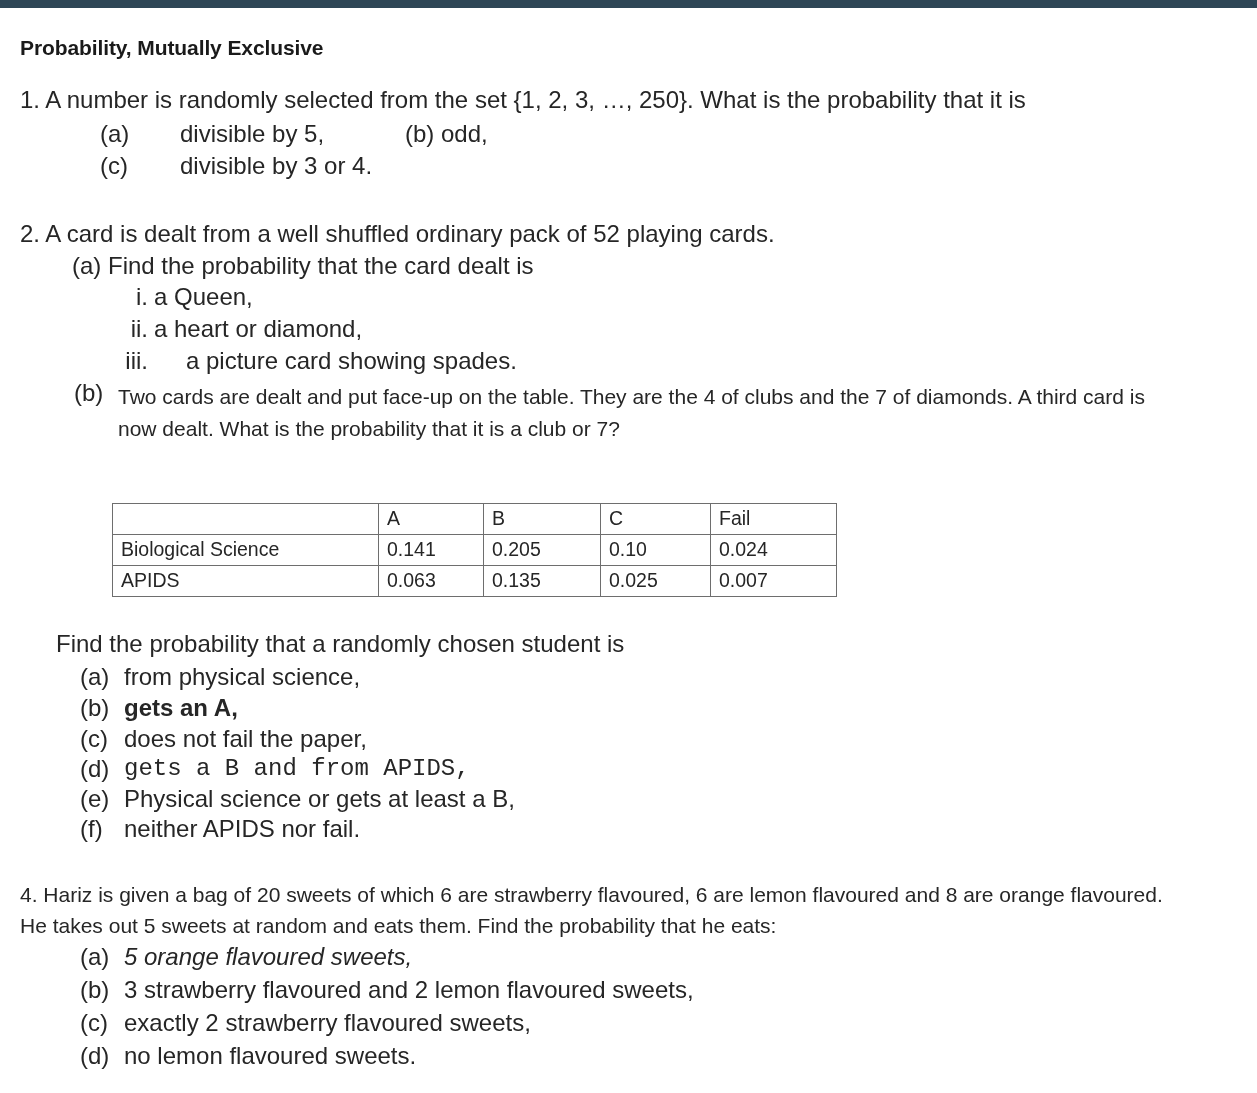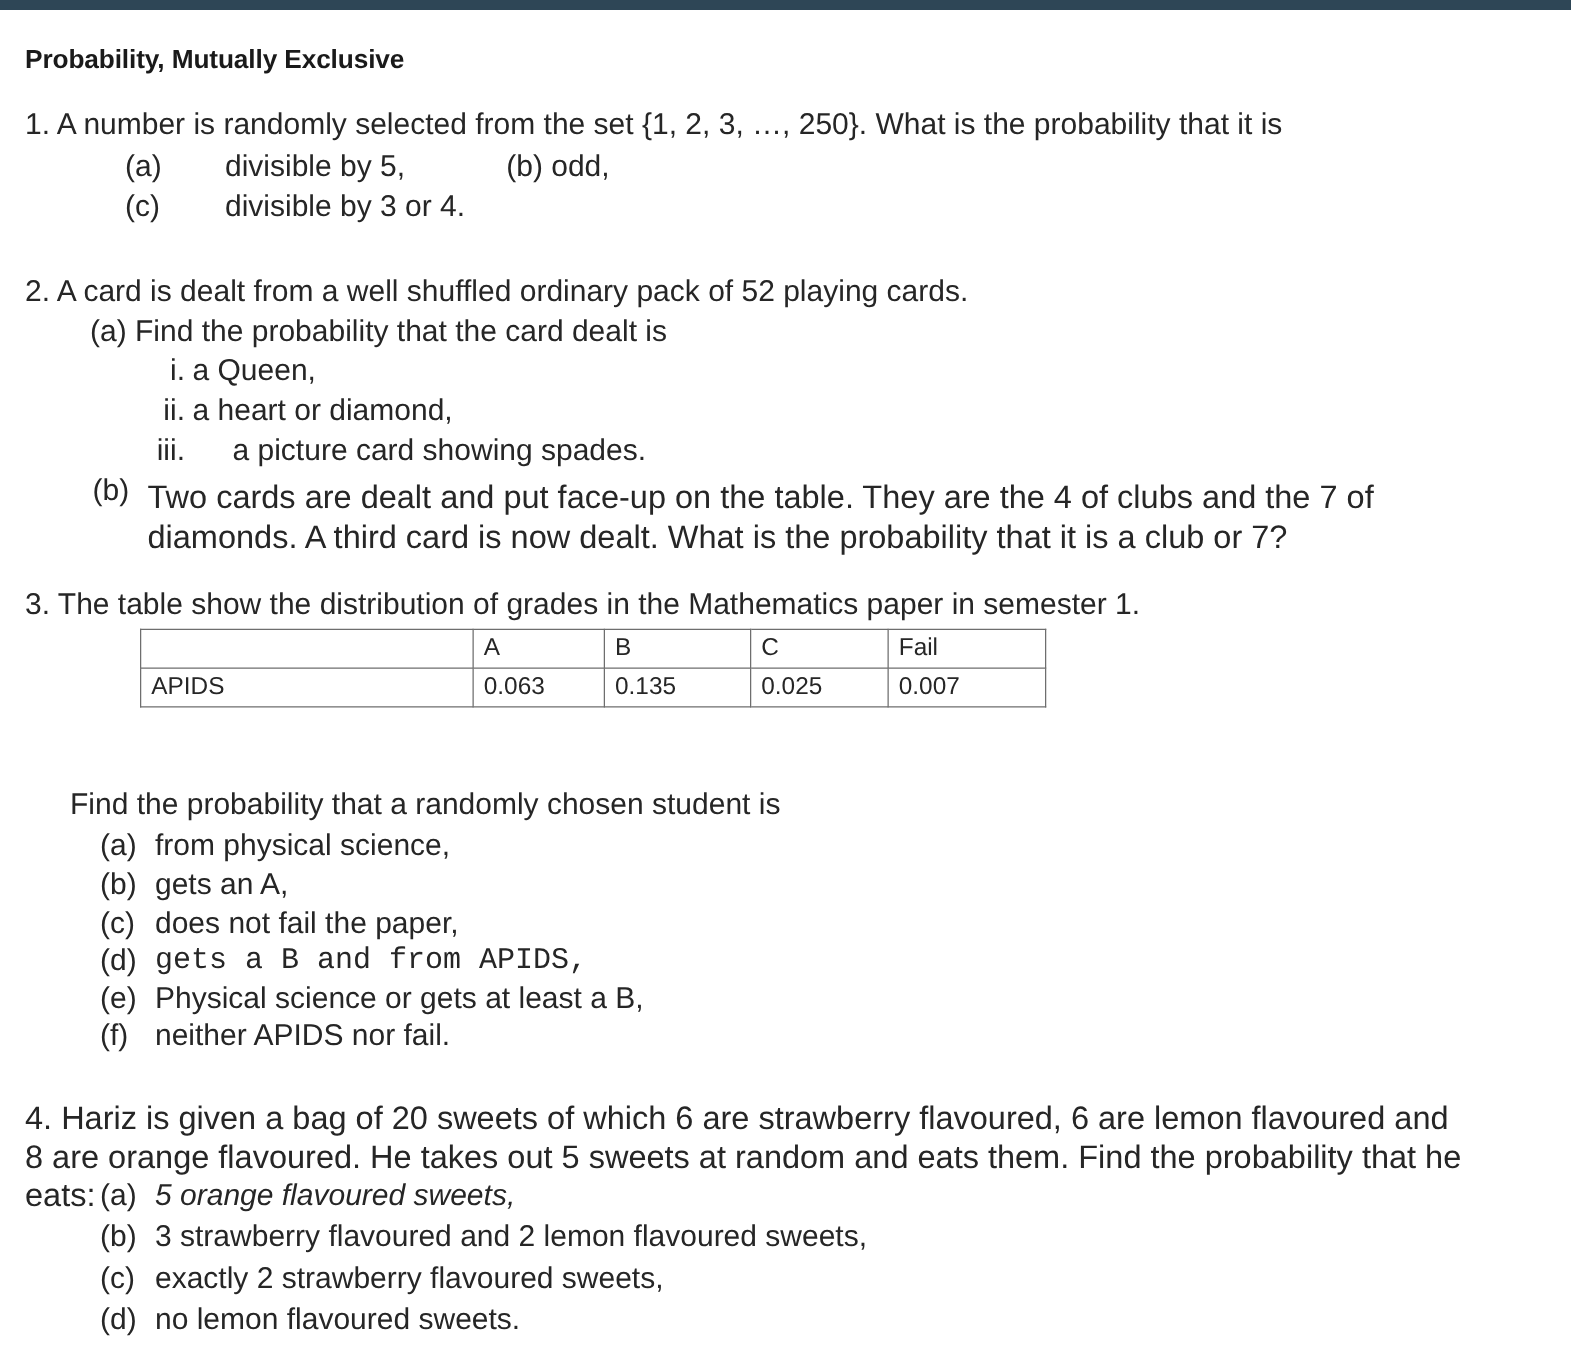--- a/index.html
+++ b/index.html
@@ -47,21 +47,21 @@
   .line {
     position: absolute;
     font-size: 24px;
     line-height: 24px;
     white-space: pre;
     color: #262626;
   }
 
   .wrapline {
     position: absolute;
-    font-size: 26px;
+    font-size: 21px;
     line-height: 31px;
     color: #262626;
   }
 
   
   .q1-stem { left: 20px; top: 78px; }
   .q1-a-label { left: 100px; top: 112px; }
   .q1-a-text  { left: 180px; top: 112px; }
   .q1-b-text  { left: 405px; top: 112px; }
   .q1-c-label { left: 100px; top: 144px; }
@@ -102,21 +102,21 @@
   .grade-table .c-a     { width: 105px; }
   .grade-table .c-b     { width: 117px; }
   .grade-table .c-c     { width: 110px; }
   .grade-table .c-f     { width: 126px; }
 
   .q3-find { left: 56px; top: 622px; }
   .q3-item-label { width: 44px; }
   .q3-i-a-l { left: 80px; top: 655px; }
   .q3-i-a-t { left: 124px; top: 655px; }
   .q3-i-b-l { left: 80px; top: 686px; }
-  .q3-i-b-t { left: 124px; top: 686px; }
+  .q3-i-b-t { left: 124px; top: 686px; font-weight: bold; }
   .q3-i-c-l { left: 80px; top: 717px; }
   .q3-i-c-t { left: 124px; top: 717px; }
   .q3-i-d-l { left: 80px; top: 747px; }
   .q3-i-d-t { left: 124px; top: 747px; font-family: Liberation Mono, monospace; }
   .q3-i-e-l { left: 80px; top: 777px; }
   .q3-i-e-t { left: 124px; top: 777px; }
   .q3-i-f-l { left: 80px; top: 807px; }
   .q3-i-f-t { left: 124px; top: 807px; }
 
   
@@ -156,34 +156,40 @@
   <div class="line q2-i-num">i.</div>
   <div class="line q2-i-text">a Queen,</div>
   <div class="line q2-ii-num">ii.</div>
   <div class="line q2-ii-text">a heart or diamond,</div>
   <div class="line q2-iii-num">iii.</div>
   <div class="line q2-iii-text">a picture card showing spades.</div>
 
   <div class="line q2-b-label">(b)</div>
   <div class="wrapline q2-b-text">Two cards are dealt and put face-up on the table. They are the 4 of clubs and the 7 of diamonds. A third card is now dealt. What is the probability that it is a club or 7?</div>
 
-  <div class="line q3-stem">3. The table show the distribution of grades in the Mathematics paper in semester 1.</div>
 
   <table class="grade-table">
     <thead>
       <tr>
         <th class="c-label"></th>
         <th class="c-a">A</th>
         <th class="c-b">B</th>
         <th class="c-c">C</th>
         <th class="c-f">Fail</th>
       </tr>
     </thead>
     <tbody>
       <tr>
+        <td>Biological Science</td>
+        <td>0.141</td>
+        <td>0.205</td>
+        <td>0.10</td>
+        <td>0.024</td>
+      </tr>
+      <tr>
         <td>APIDS</td>
         <td>0.063</td>
         <td>0.135</td>
         <td>0.025</td>
         <td>0.007</td>
       </tr>
     </tbody>
   </table>
 
   <div class="line q3-find">Find the probability that a randomly chosen student is</div>

